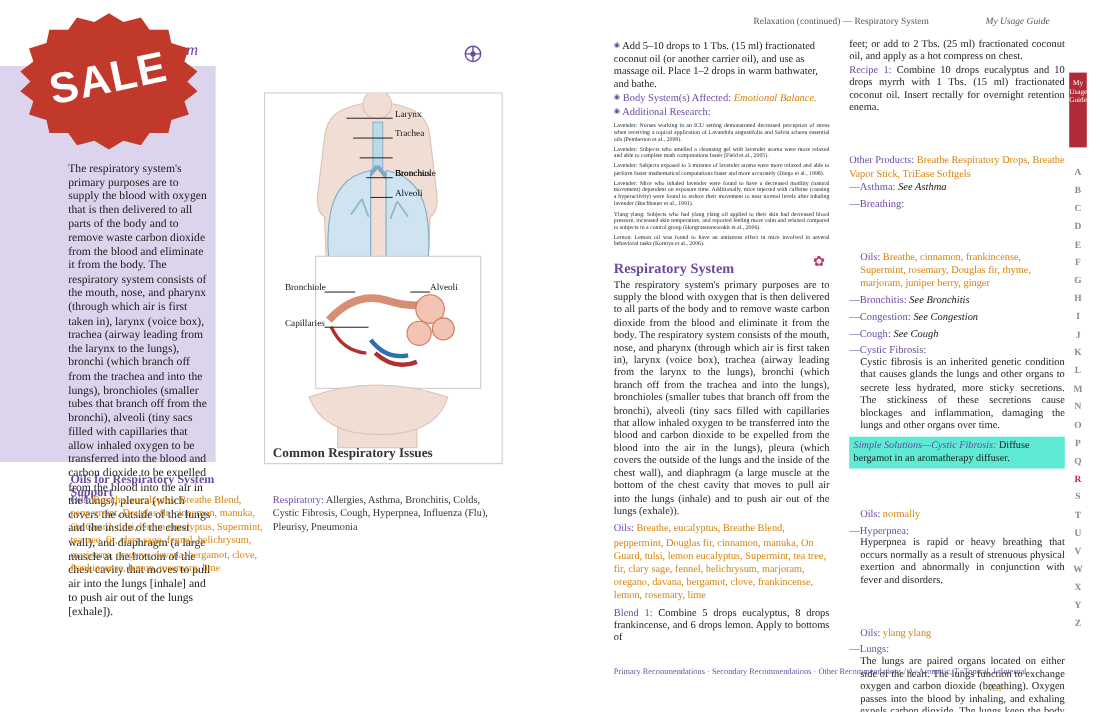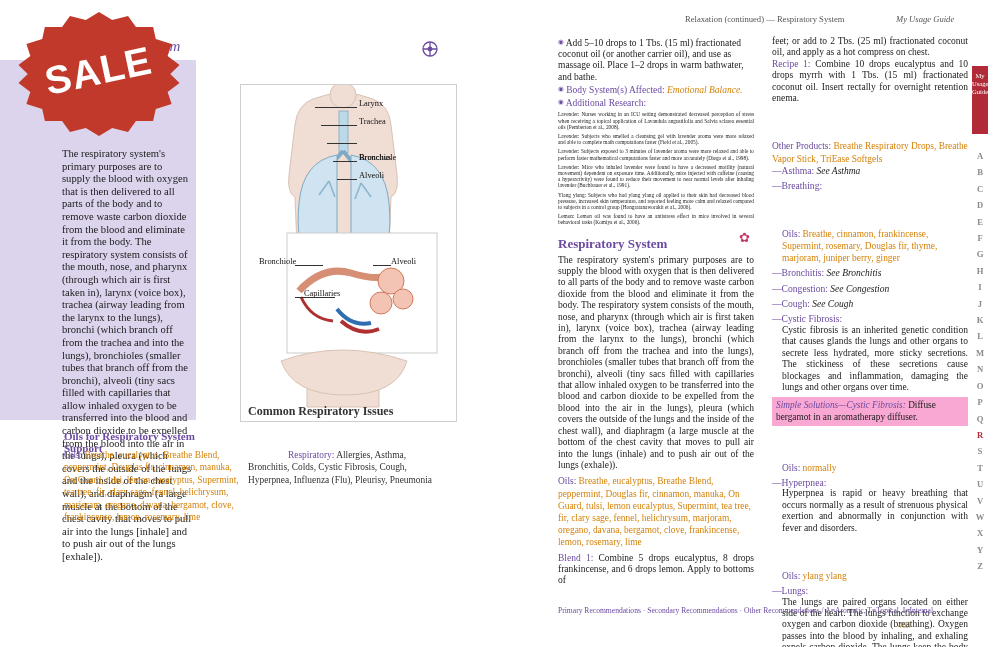--- a/index.html
+++ b/index.html
@@ -19,21 +19,21 @@
 
   .lp-figure{position:absolute;left:240px;top:84px;width:215px;height:336px;border:1px solid #cfcfcf;background:#fff;}
   .lp-fig-label{position:absolute;font-size:8.4px;color:#111;}
   .lp-fig-line{position:absolute;background:#333;height:1px;}
 
   .lp-h-left{position:absolute;left:64px;top:430px;width:170px;font-size:11px;color:#6b4aa0;font-weight:bold;}
   .lp-h-right{position:absolute;left:248px;top:404px;width:200px;font-size:12px;color:#333;font-weight:bold;}
 
   .lp-oils{position:absolute;left:64px;top:449px;width:180px;font-size:9.4px;line-height:12.4px;color:#d4820a;}
   .lp-issues{position:absolute;left:248px;top:449px;width:200px;font-size:9.4px;line-height:12.4px;color:#333;}
-  .lp-issues .lead{color:#6b4aa0;margin-left:40px;}
+  .lp-issues .lead{color:#6b4aa0;}
 
   
   .right-page{position:absolute;left:500px;top:0;width:500px;height:647px;background:#fff;}
   .rp-header{position:absolute;left:0;top:14px;width:480px;font-size:8.6px;color:#555;}
   .rp-header .hl{position:absolute;left:185px;top:0;}
   .rp-header .hr{position:absolute;left:396px;top:0;font-style:italic;}
 
   .rp-colA{position:absolute;left:58px;top:36px;width:196px;}
   .rp-colB{position:absolute;left:272px;top:36px;width:196px;}
 
@@ -46,21 +46,21 @@
   .bodytext{font-size:9.5px;line-height:11.4px;text-align:justify;}
   .tiny{font-size:5.3px;line-height:6.2px;text-align:justify;color:#222;}
   .sec-title{font-size:13px;color:#6b4aa0;font-weight:bold;margin:0 0 3px 0;}
   .oilrun{font-size:9.4px;line-height:12.2px;color:#d4820a;margin-top:36px;}
   .purple{color:#6b4aa0;}
   .ital{font-style:italic;}
   .bul{font-size:9.5px;line-height:11.4px;}
   .sub-h{font-size:9.6px;color:#6b4aa0;}
   .entry{font-size:9.5px;line-height:11.4px;margin-bottom:3px;}
   .indent{margin-left:10px;}
-  .simple{background:#f9a8d4;padding:3px 4px;font-size:9.3px;line-height:11.2px;margin:4px 0;}
+  .simple{background:#5eead4;padding:3px 4px;font-size:9.3px;line-height:11.2px;margin:4px 0;}
   .simple .lbl{color:#6b4aa0;font-style:italic;}
   .circ{font-size:6.6px;vertical-align:0.25em;}
   .leafmark{position:absolute;right:4px;top:-6px;color:#c0396b;font-size:13px;}
 </style>
 </head>
 <body>
 
 <div class="page">
 
   <div class="left-page">
@@ -109,21 +109,21 @@
 
         <path d="M40 276 q60 -22 126 0 q-10 34 -62 34 q-52 0 -64 -34 z" fill="#f0ded4" stroke="#d9c2b4"></path>
       </svg>
 
       <div class="lp-fig-label" style="left:118px;top:14px;">Larynx</div>
       <div class="lp-fig-label" style="left:118px;top:32px;">Trachea</div>
       <div class="lp-fig-label" style="left:118px;top:68px;">Bronchus</div>
       <div class="lp-fig-label" style="left:118px;top:68px;">Bronchiole</div>
       <div class="lp-fig-label" style="left:118px;top:86px;">Alveoli</div>
       <div class="lp-fig-label" style="left:18px;top:172px;">Bronchiole</div>
-      <div class="lp-fig-label" style="left:18px;top:204px;margin-left:45px;">Capillaries</div>
+      <div class="lp-fig-label" style="left:18px;top:204px;">Capillaries</div>
       <div class="lp-fig-label" style="left:150px;top:172px;">Alveoli</div>
 
       <div class="lp-fig-line" style="left:74px;top:22px;width:42px;"></div>
       <div class="lp-fig-line" style="left:80px;top:40px;width:36px;"></div>
       <div class="lp-fig-line" style="left:86px;top:58px;width:30px;"></div>
       <div class="lp-fig-line" style="left:92px;top:76px;width:24px;"></div>
       <div class="lp-fig-line" style="left:96px;top:94px;width:20px;"></div>
       <div class="lp-fig-line" style="left:54px;top:180px;width:28px;"></div>
       <div class="lp-fig-line" style="left:54px;top:212px;width:40px;"></div>
       <div class="lp-fig-line" style="left:132px;top:180px;width:18px;"></div>

